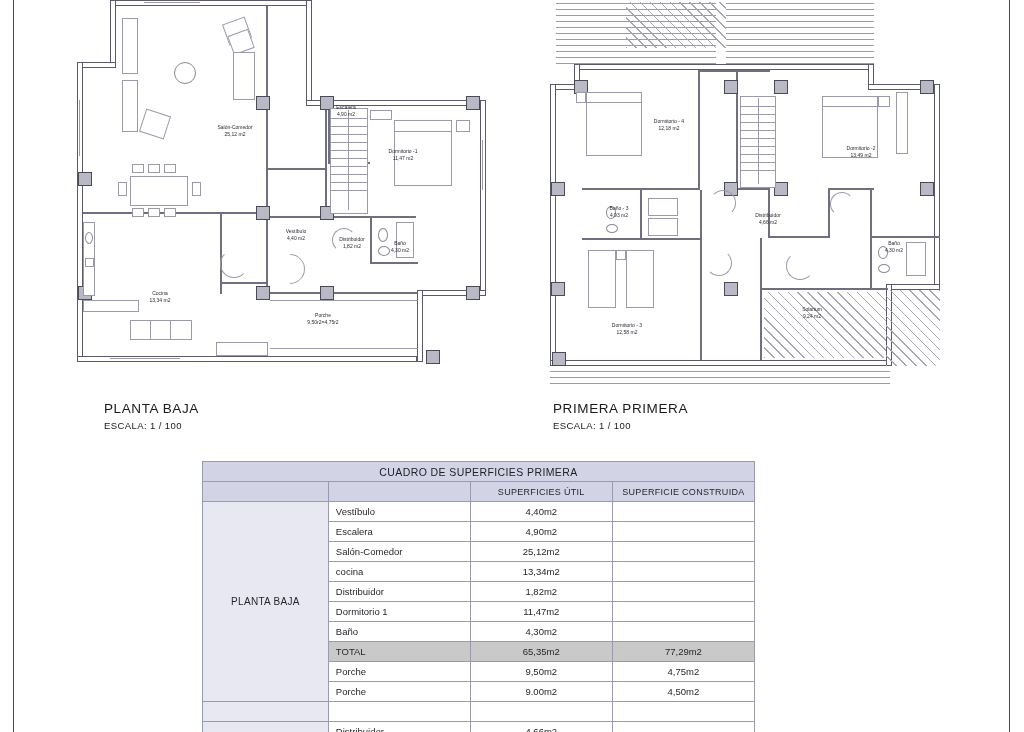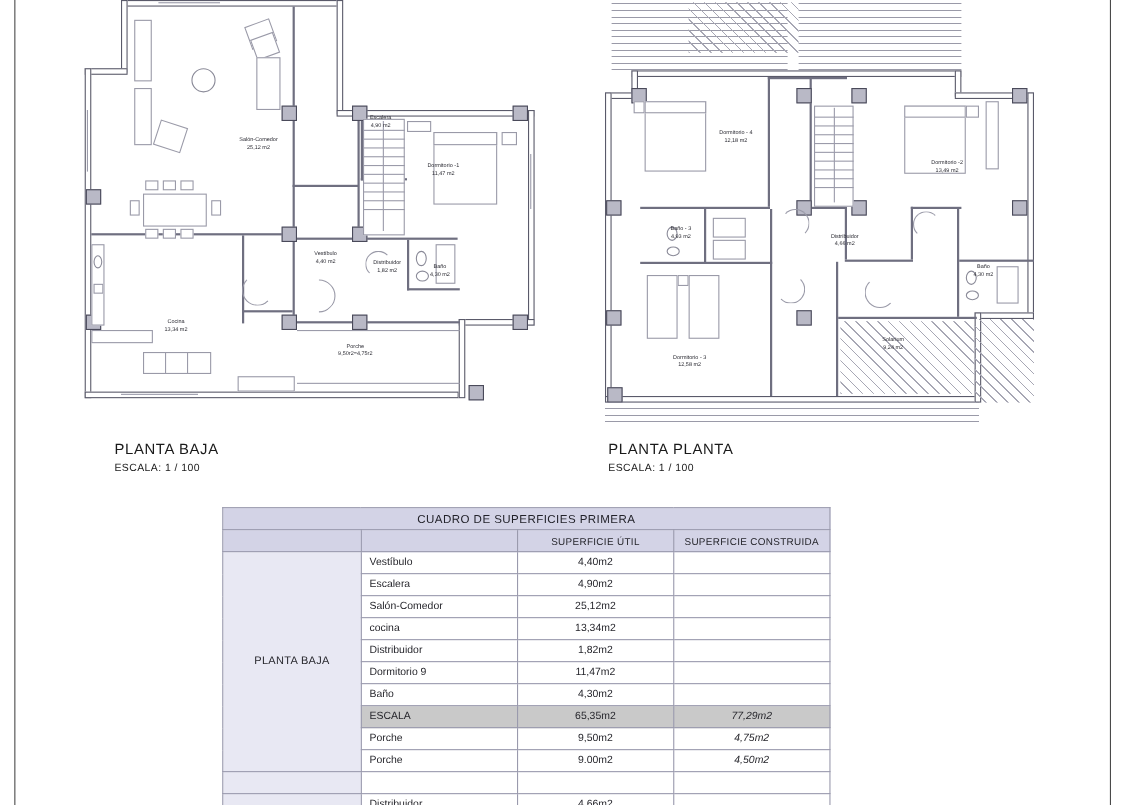--- a/index.html
+++ b/index.html
@@ -156,21 +156,20 @@
     padding-left: 7px !important;
     text-align: left;
   }
   .c-util {
     width: 144px;
     text-align: center;
   }
   .c-built {
     width: 144px;
     text-align: center;
-    font-style: italic;
   }
   .row-total td {
     background: #c9c9c9;
   }
   .blank-row td { height: 12px; }
 </style>
 </head>
 <body>
 
 <div class="page">
@@ -429,33 +428,33 @@
     <div class="lbl2" style="left:62px; top:322px; width:70px;">
       <span>Dormitorio - 3</span><br>
       <span>12,58 m2</span>
     </div>
     <div class="lbl2" style="left:252px; top:306px; width:60px;">
       <span>Solarium</span><br>
       <span>9,24 m2</span>
     </div>
   </div>
 
-  <div class="plan-title" style="left:553px; top:401px;">PLANTA PLANTA</div>
+  <div class="plan-title" style="left:553px; top:401px;">PRIMERA PRIMERA</div>
   <div class="plan-scale" style="left:553px; top:420px;">ESCALA: 1 / 100</div>
 
   <div class="table-wrap">
     <table class="surface">
       <tbody>
           <tr>
         <td class="t-head" colspan="4">CUADRO DE SUPERFICIES  PRIMERA</td>
       </tr>
       <tr>
         <td class="t-sub"></td>
         <td class="t-sub"></td>
-        <td class="t-sub">SUPERFICIE      ÚTIL</td>
+        <td class="t-sub">SUPERFICIES      ÚTIL</td>
         <td class="t-sub">SUPERFICIE CONSTRUIDA</td>
       </tr>
 
       <tr>
         <td class="c-floor" rowspan="10">PLANTA BAJA</td>
         <td class="c-room">Vestíbulo</td>
         <td class="c-util">4,40m2</td>
         <td class="c-built"></td>
       </tr>
       <tr>
@@ -472,31 +471,31 @@
         <td class="c-room">cocina</td>
         <td class="c-util">13,34m2</td>
         <td class="c-built"></td>
       </tr>
       <tr>
         <td class="c-room">Distribuidor</td>
         <td class="c-util">1,82m2</td>
         <td class="c-built"></td>
       </tr>
       <tr>
-        <td class="c-room">Dormitorio 9</td>
+        <td class="c-room">Dormitorio 1</td>
         <td class="c-util">11,47m2</td>
         <td class="c-built"></td>
       </tr>
       <tr>
         <td class="c-room">Baño</td>
         <td class="c-util">4,30m2</td>
         <td class="c-built"></td>
       </tr>
       <tr class="row-total">
-        <td class="c-room">ESCALA</td>
+        <td class="c-room">TOTAL</td>
         <td class="c-util">65,35m2</td>
         <td class="c-built">77,29m2</td>
       </tr>
       <tr>
         <td class="c-room">Porche</td>
         <td class="c-util">9,50m2</td>
         <td class="c-built">4,75m2</td>
       </tr>
       <tr>
         <td class="c-room">Porche</td>

